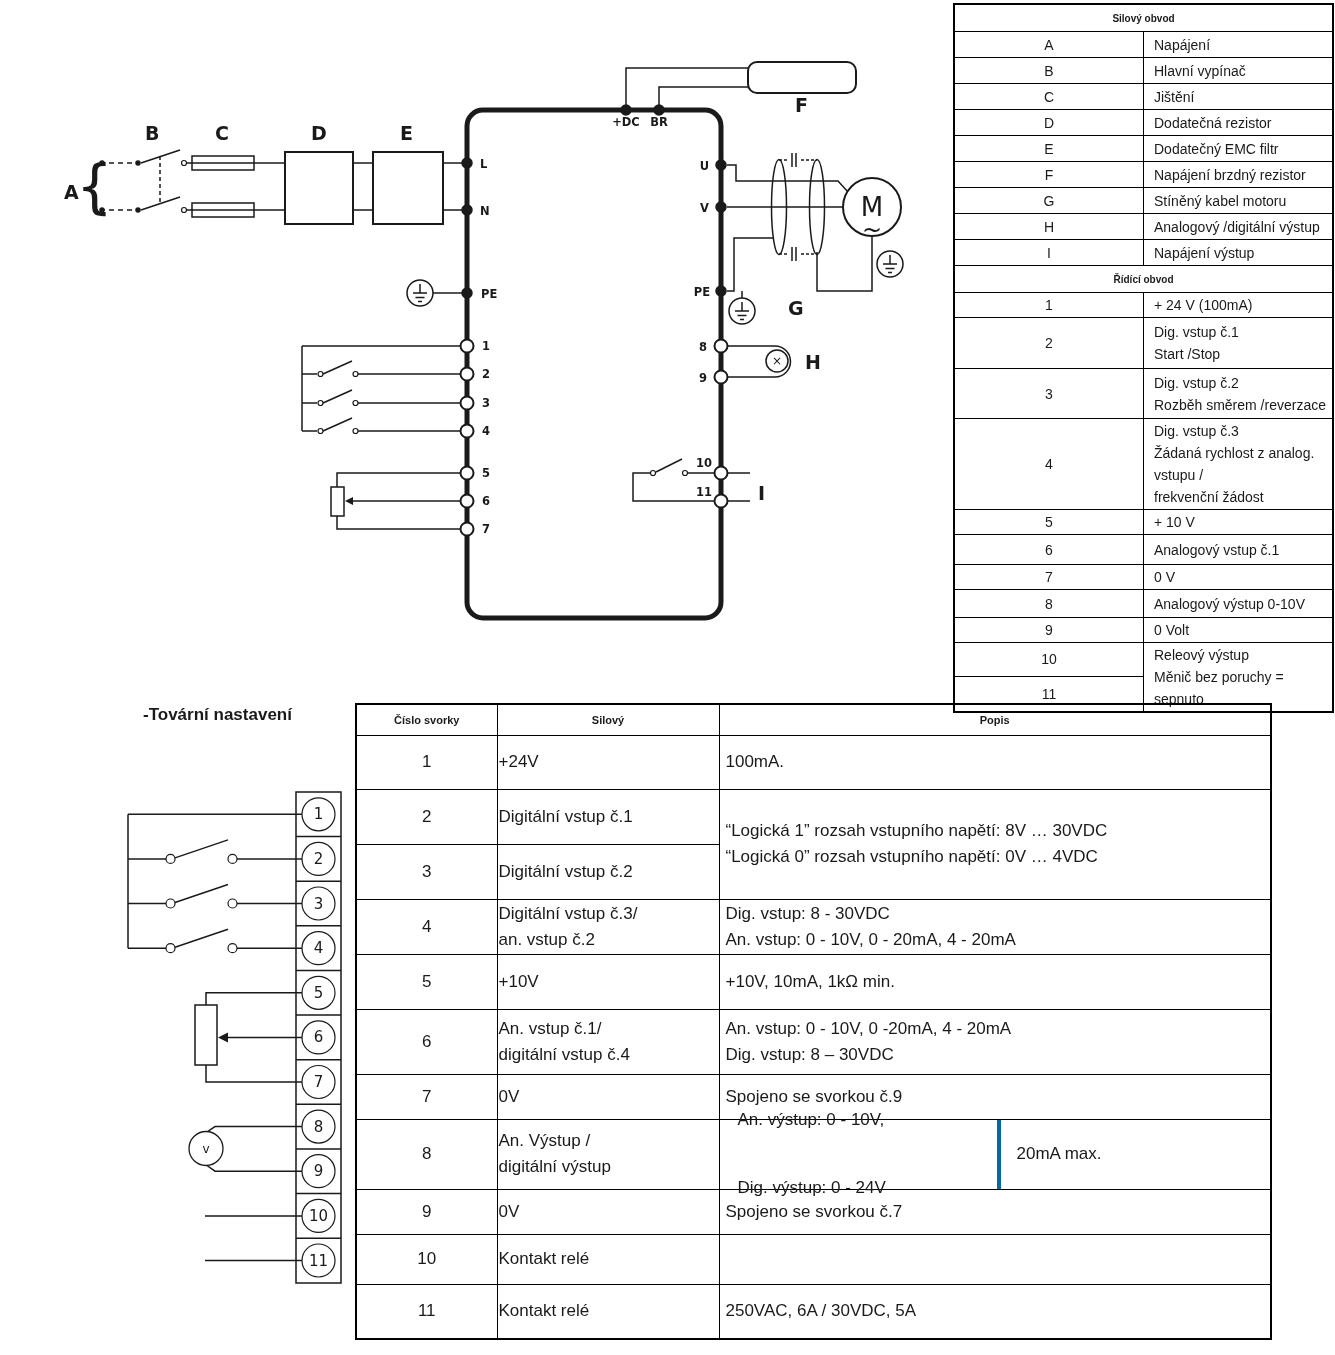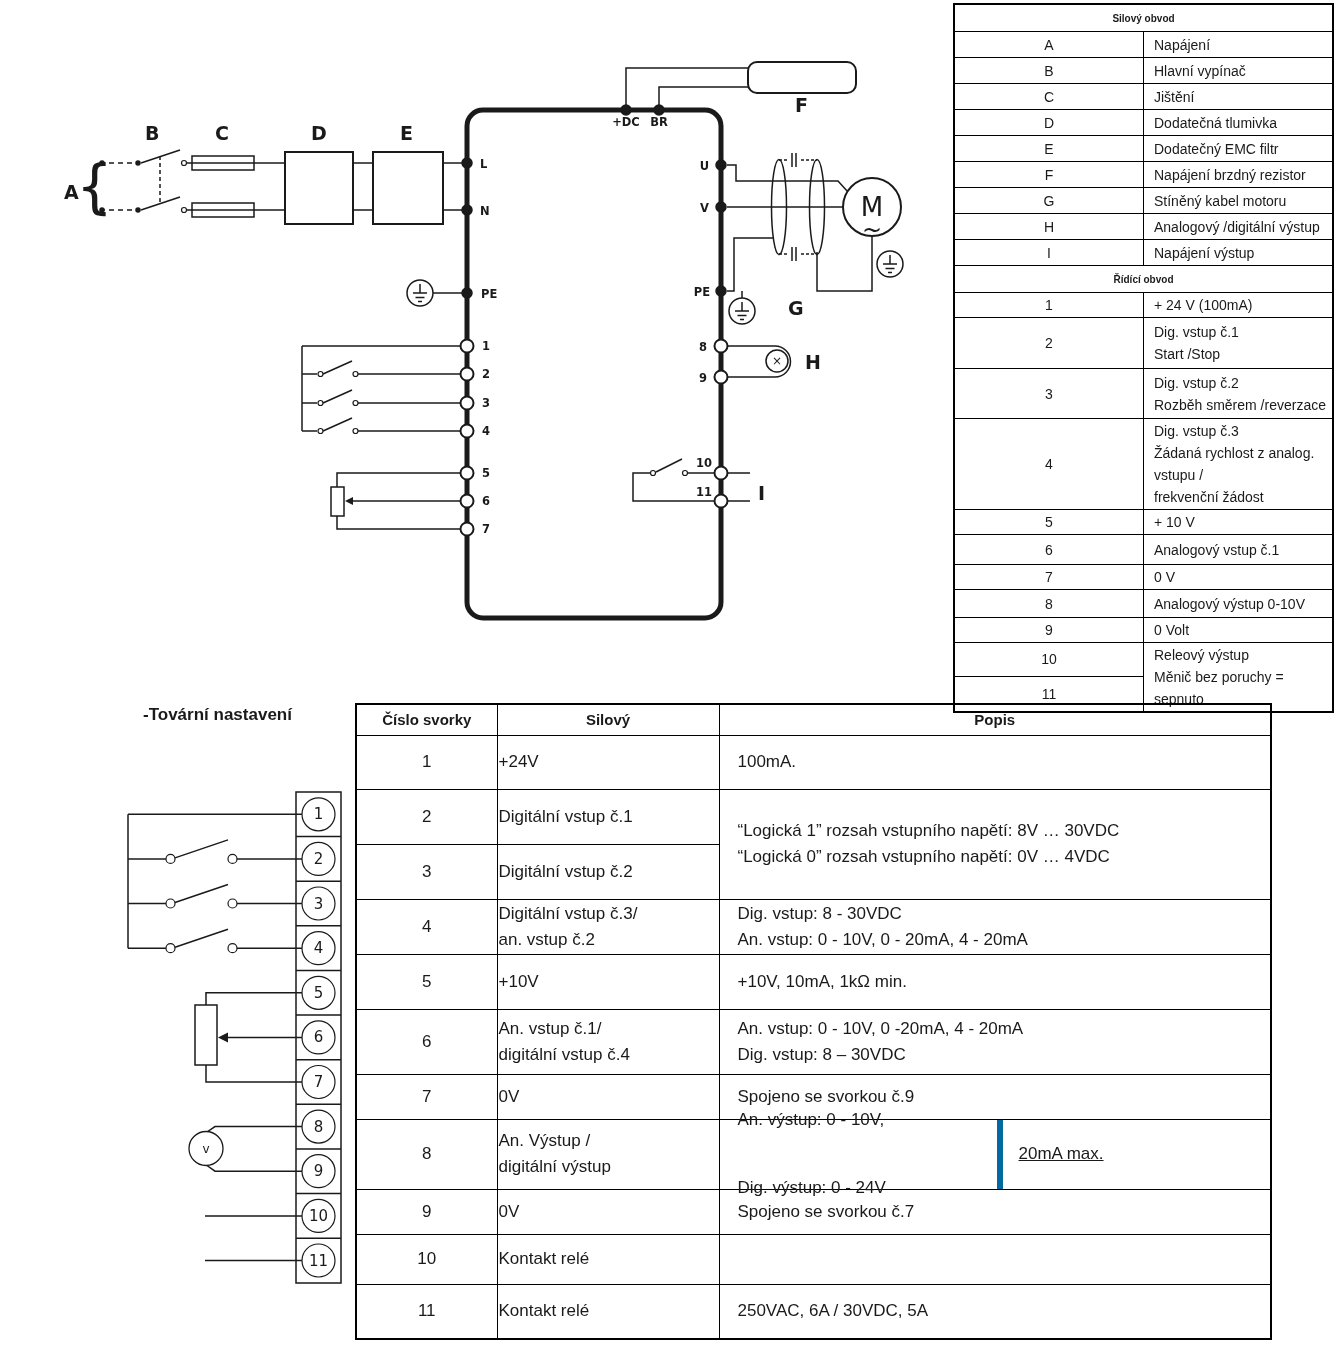--- a/index.html
+++ b/index.html
@@ -17,29 +17,29 @@
   .legend-wrap td{border:1px solid #000;font-size:14px;vertical-align:middle;}
   td.lt-title{font-weight:bold;text-align:center;font-size:10px;height:24px;}
   td.lt-key{width:55px;text-align:center;}
   td.lt-val{padding-left:10px;}
   td.lt-val div{line-height:22px;}
 
   
   .term-wrap{position:absolute;left:355px;top:703px;width:917px;}
   .term-wrap table{border-collapse:collapse;width:100%;table-layout:fixed;border:2px solid #000;}
   .term-wrap td{border:1px solid #000;font-size:17px;vertical-align:middle;}
-  td.tt-head{font-weight:bold;text-align:center;font-size:15px;}
+  td.tt-head{font-weight:bold;text-align:center;font-size:11px;}
   td.tt-num{text-align:center;}
   td.tt-name{}
   td.tt-name div,td.tt-desc div{line-height:26px;}
-  td.tt-desc{padding-left:18px;}
+  td.tt-desc{padding-left:6px;}
   td.tt-desc.tt-split{padding:0;}
   .tt-split-flex{display:flex;align-items:stretch;width:100%;height:100%;}
   .tt-split-main{width:277px;padding-left:18px;display:flex;flex-direction:column;justify-content:center;box-sizing:border-box;gap:42px;}
-  .tt-split-note{flex:1;border-left:6px solid #0369a1;display:flex;align-items:center;padding-left:16px;text-decoration:underline;}
+  .tt-split-note{flex:1;border-left:4px solid #0369a1;display:flex;align-items:center;padding-left:16px;}
 
   .factory-label{position:absolute;left:143px;top:705px;font-size:17px;font-weight:bold;}
 </style>
 </head>
 <body>
 
 <div class="canvas">
 
   <svg width="1335" height="1355" viewBox="0 0 1335 1355">
     <g fill="none" stroke="#1a1a1a" stroke-width="1.5">
@@ -284,21 +284,21 @@
           <tr style="height: 26px;">
             <td class="lt-key">B</td>
             <td class="lt-val">Hlavní vypínač</td>
           </tr>
           <tr style="height: 26px;">
             <td class="lt-key">C</td>
             <td class="lt-val">Jištění</td>
           </tr>
           <tr style="height: 26px;">
             <td class="lt-key">D</td>
-            <td class="lt-val">Dodatečná tlumivka</td>
+            <td class="lt-val">Dodatečná rezistor</td>
           </tr>
           <tr style="height: 26px;">
             <td class="lt-key">E</td>
             <td class="lt-val">Dodatečný EMC filtr</td>
           </tr>
           <tr style="height: 26px;">
             <td class="lt-key">F</td>
             <td class="lt-val">Napájení brzdný rezistor</td>
           </tr>
           <tr style="height: 26px;">

